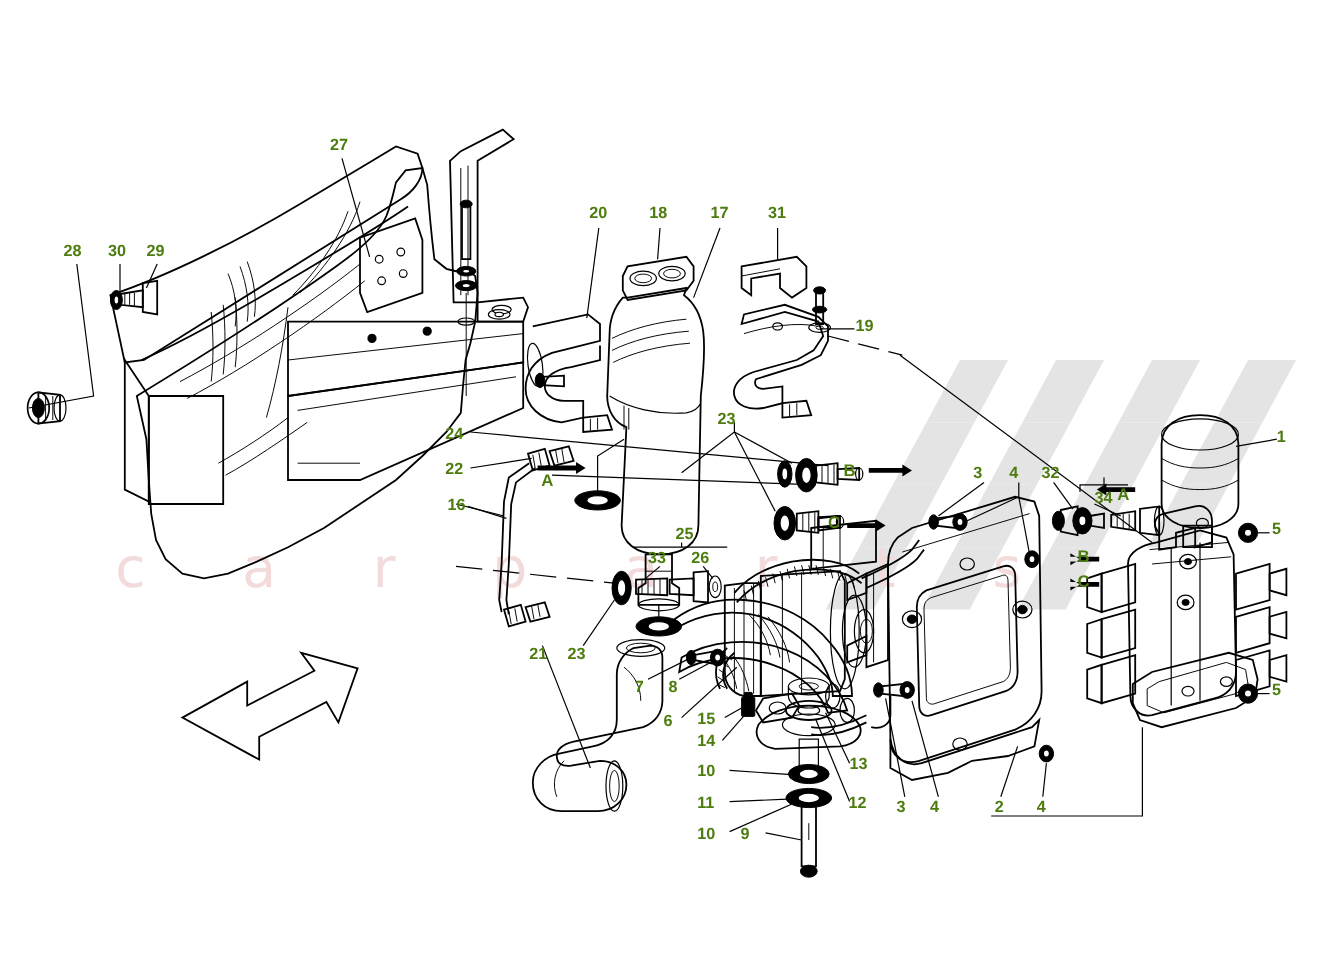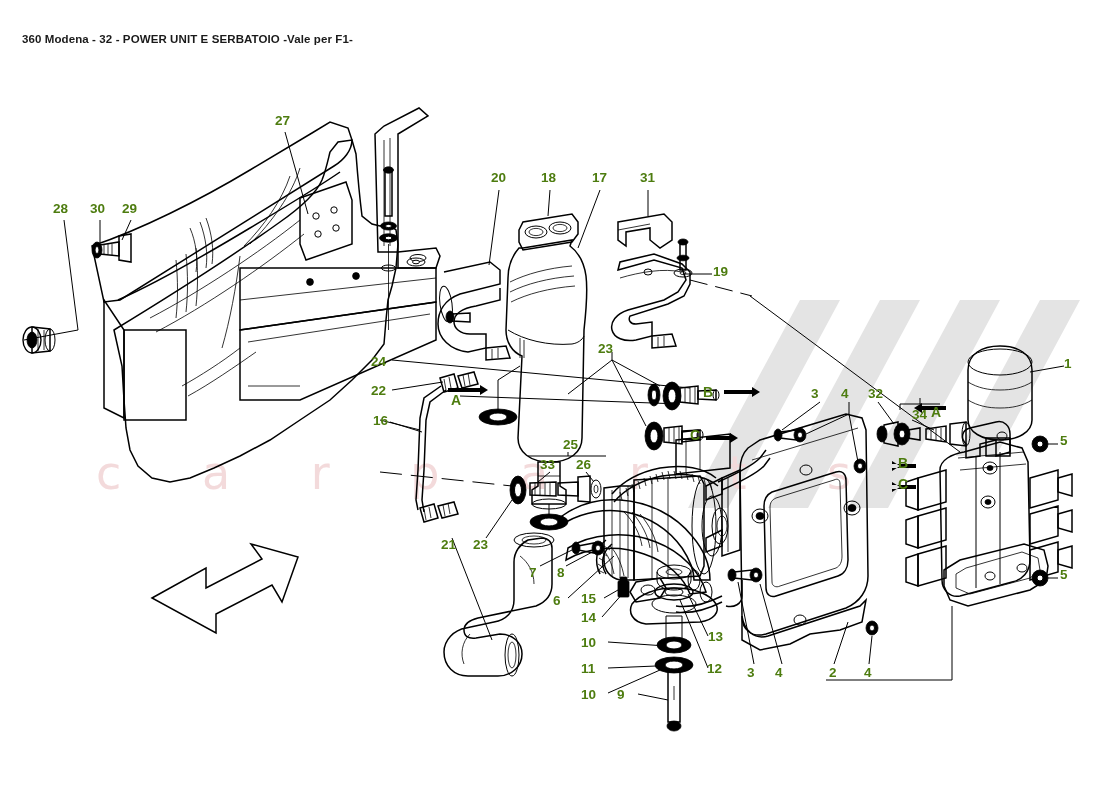--- a/index.html
+++ b/index.html
@@ -53,21 +53,20 @@
   svg .wht{fill:#fff;stroke:#000;stroke-width:1;}
   svg .wht2{fill:#fff;stroke:#000;stroke-width:1.4;}
   svg .nofill{fill:none;}
   svg .flag{fill:#e4e4e4;stroke:none;}
 </style>
 </head>
 <body>
 
 <div id="sheet">
 
-  <div class="title">360 Modena - 32 - POWER UNIT E SERBATOIO -Vale per F1-</div>
 
   <svg class="art" viewBox="0 0 1100 800">
     <g class="flag">
 
       <polygon points="800,300 840,300 812,352 772,352"></polygon>
       <polygon points="880,300 920,300 892,352 852,352"></polygon>
       <polygon points="960,300 1000,300 972,352 932,352"></polygon>
       <polygon points="1040,300 1080,300 1052,352 1012,352"></polygon>
 
       <polygon points="772,352 812,352 784,404 744,404"></polygon>

